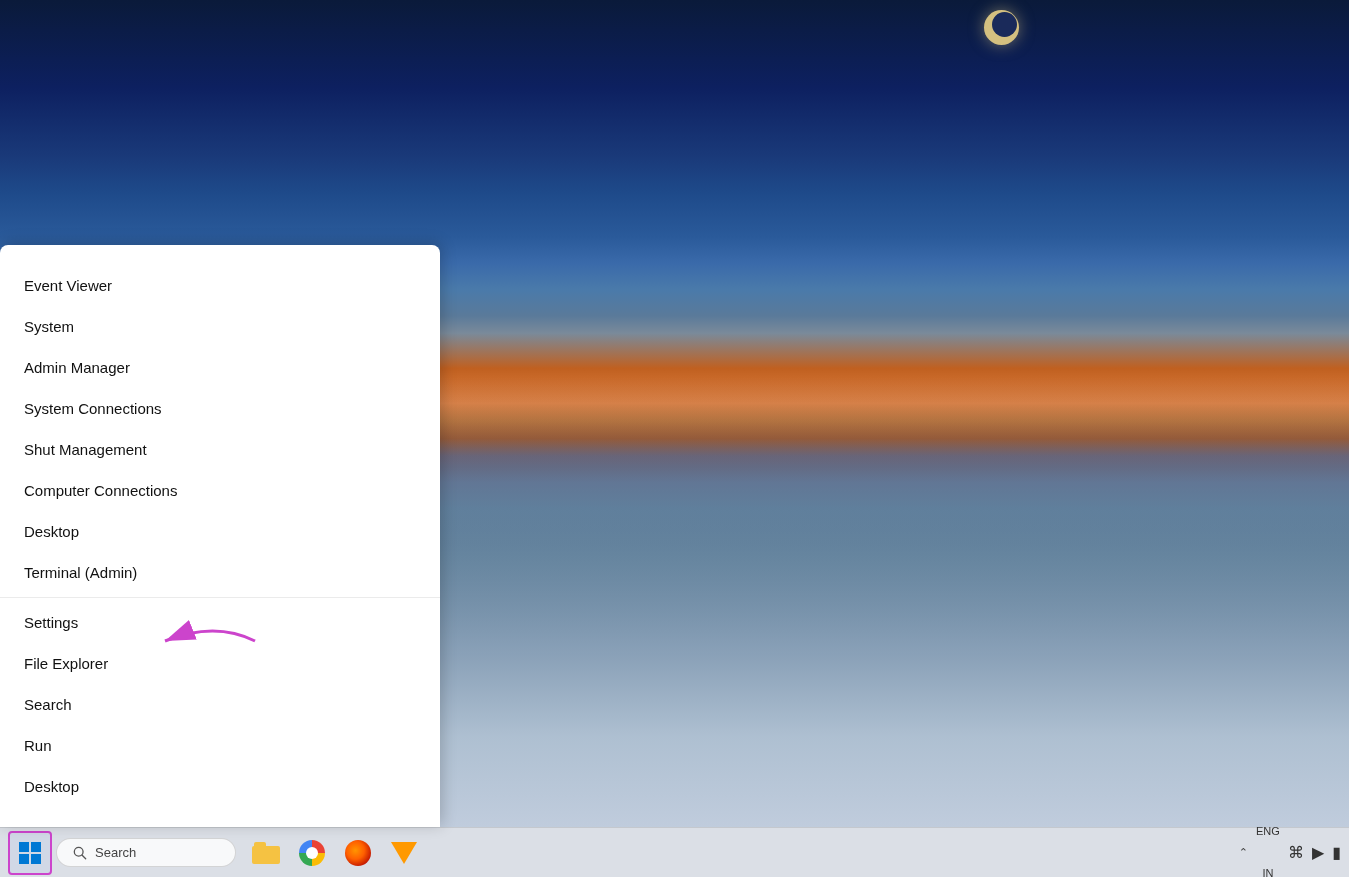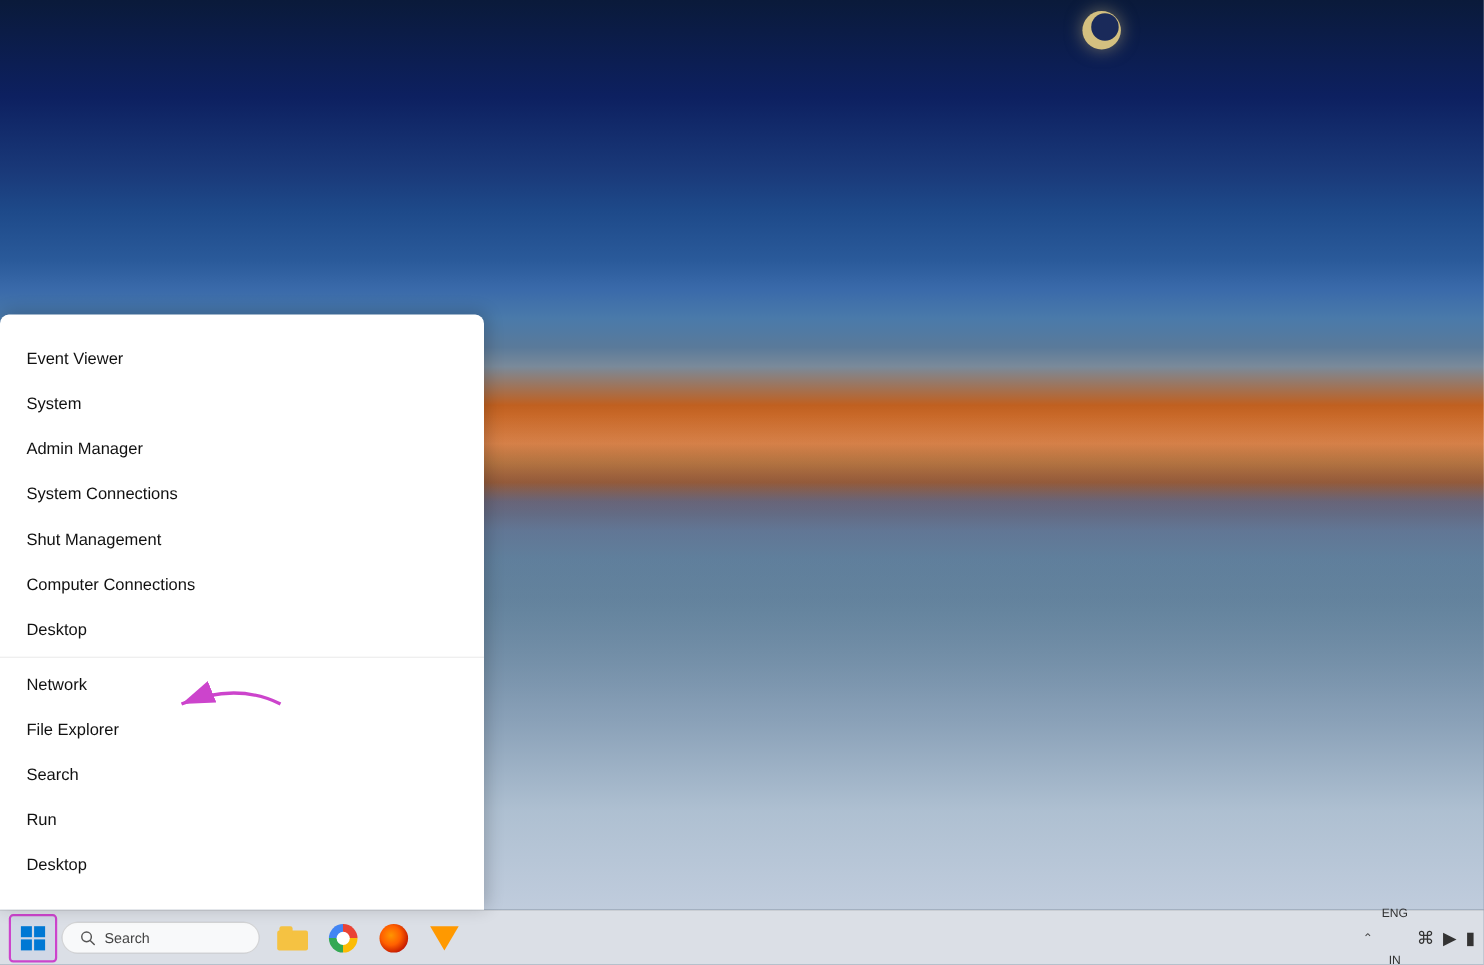--- a/index.html
+++ b/index.html
@@ -328,23 +328,26 @@
     </div>
     <div class="menu-item">
       <span>Shut Management</span>
     </div>
     <div class="menu-item">
       <span>Computer Connections</span>
     </div>
     <div class="menu-item">
       <span>Desktop</span>
     </div>
+    <div class="menu-item">
+      <span>Terminal (Admin)</span>
+    </div>
     <div class="menu-separator"></div>
     <div class="menu-item">
-      <span>Network</span>
+      <span>Settings</span>
     </div>
     <div class="menu-item">
       <span>File Explorer</span>
     </div>
     <div class="menu-item">
       <span>Search</span>
     </div>
     <div class="menu-item">
       <span>Run</span>
     </div>

